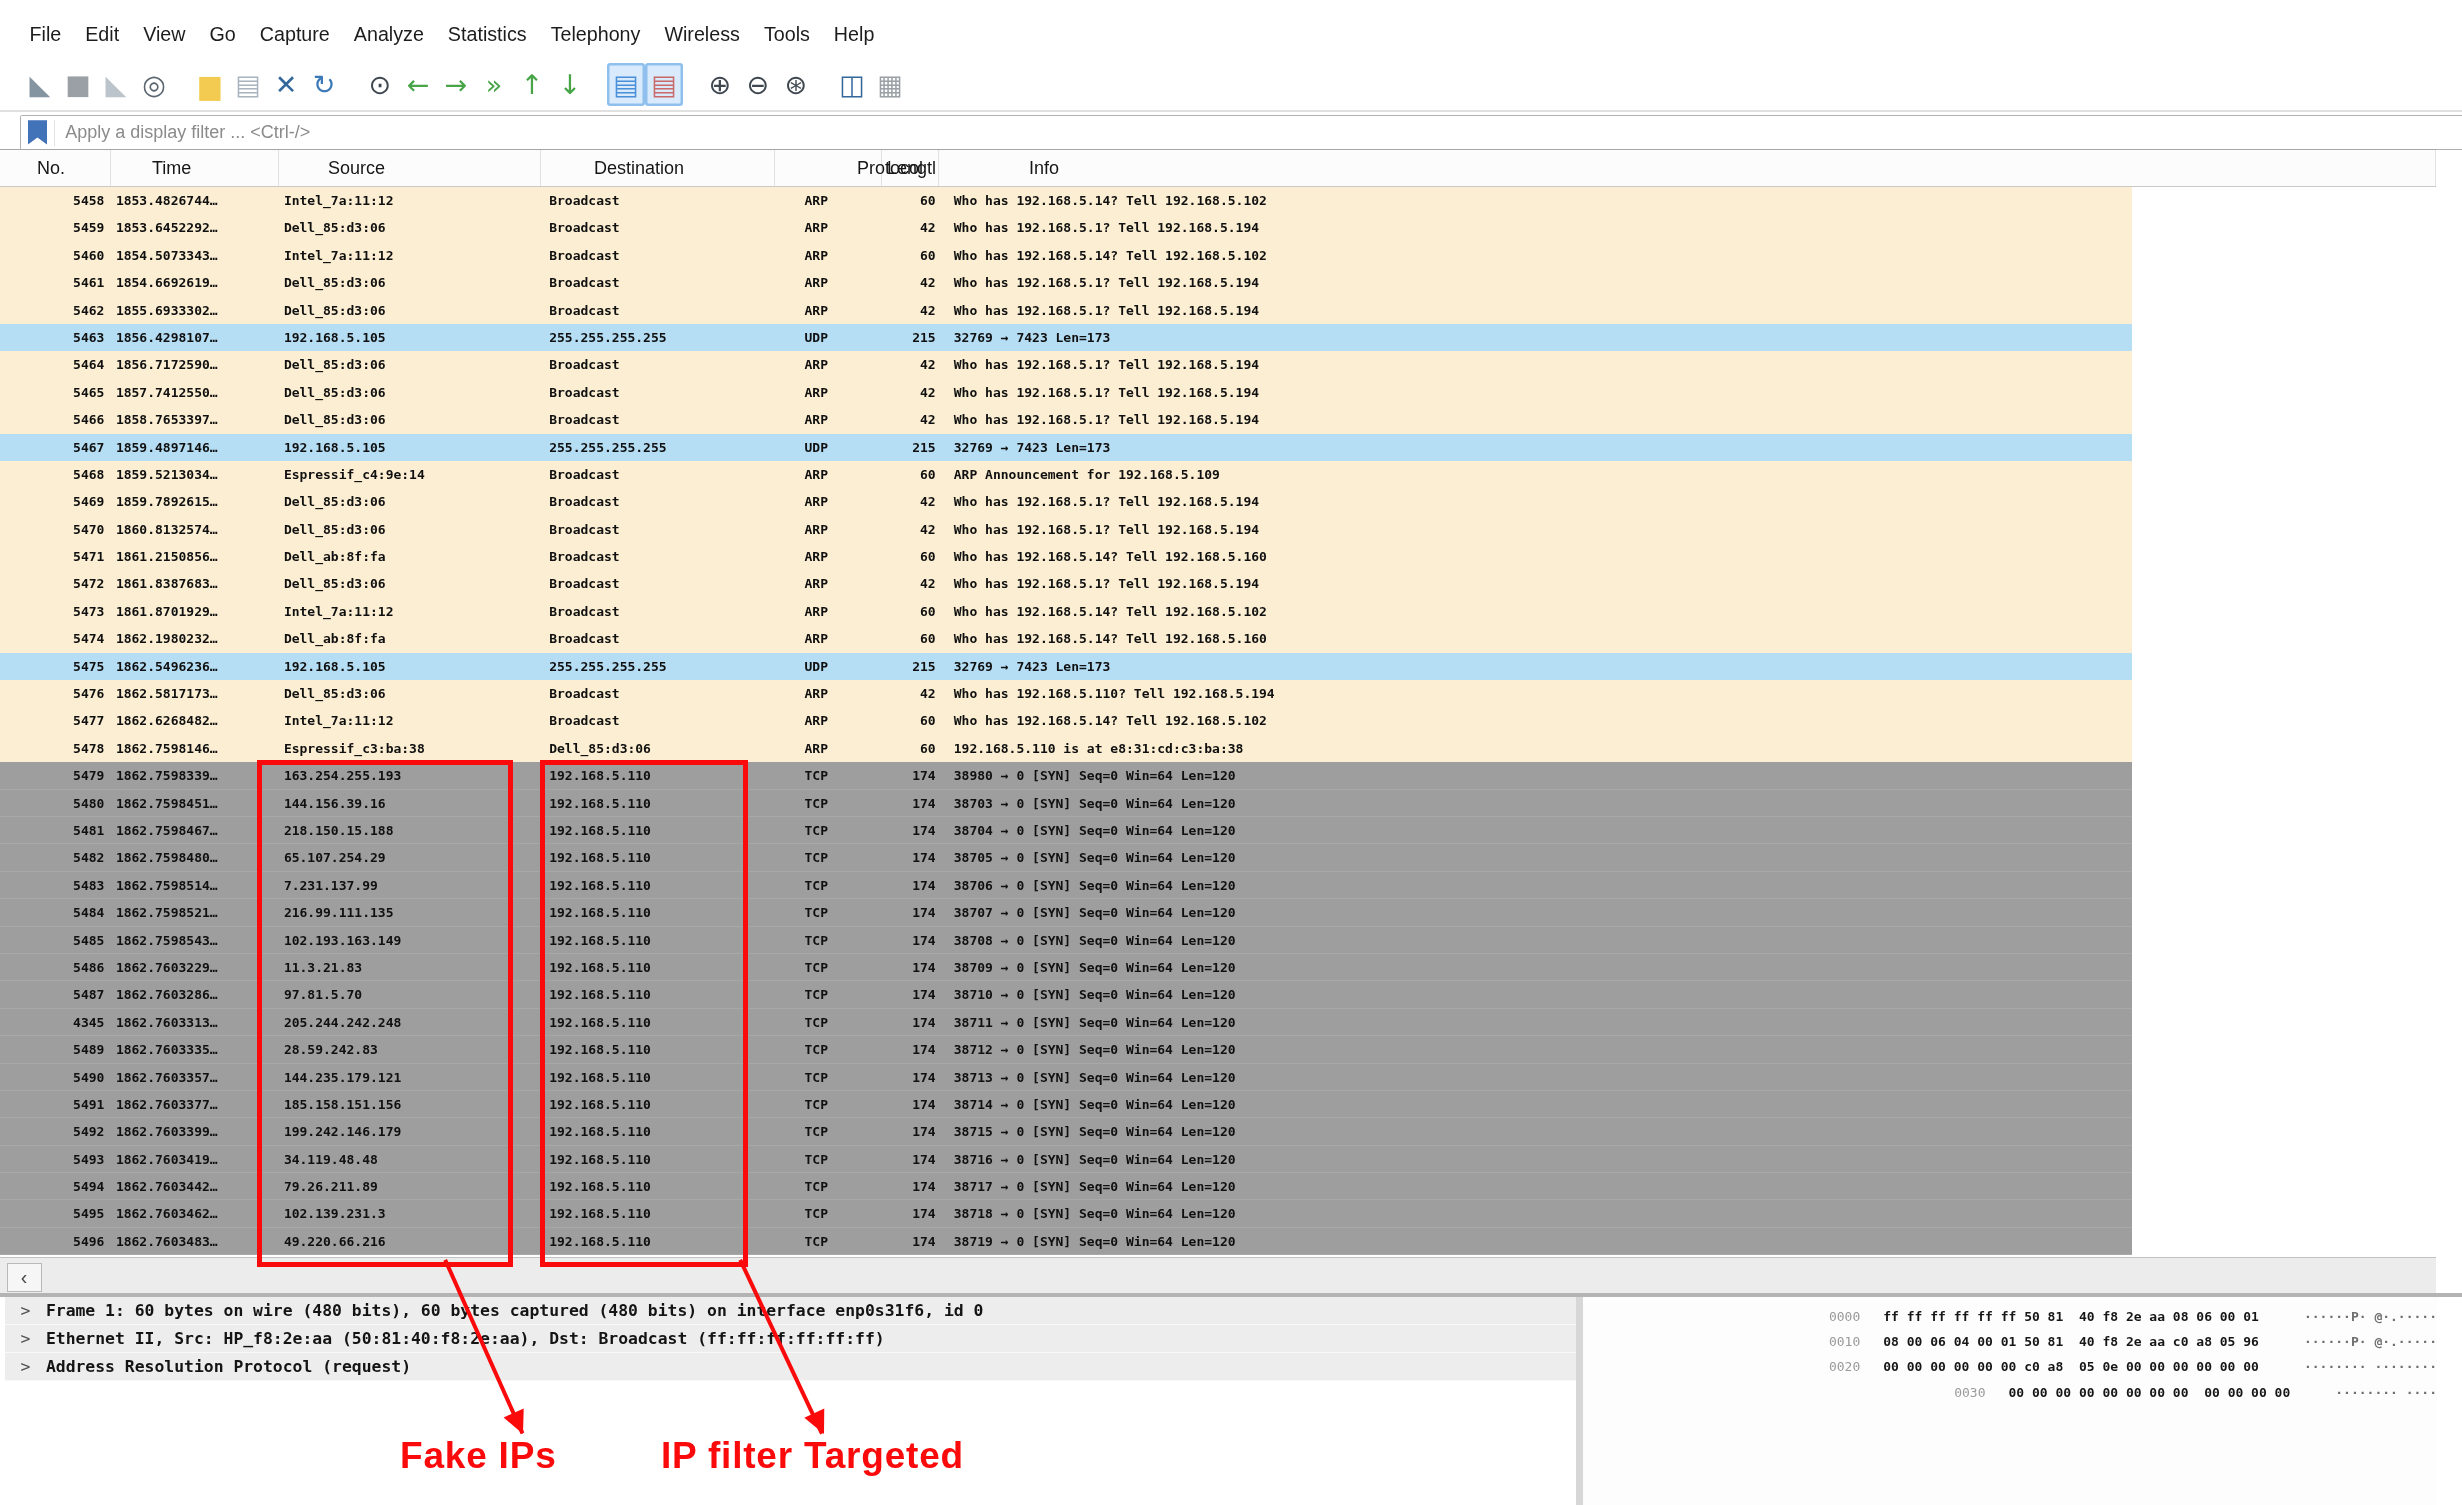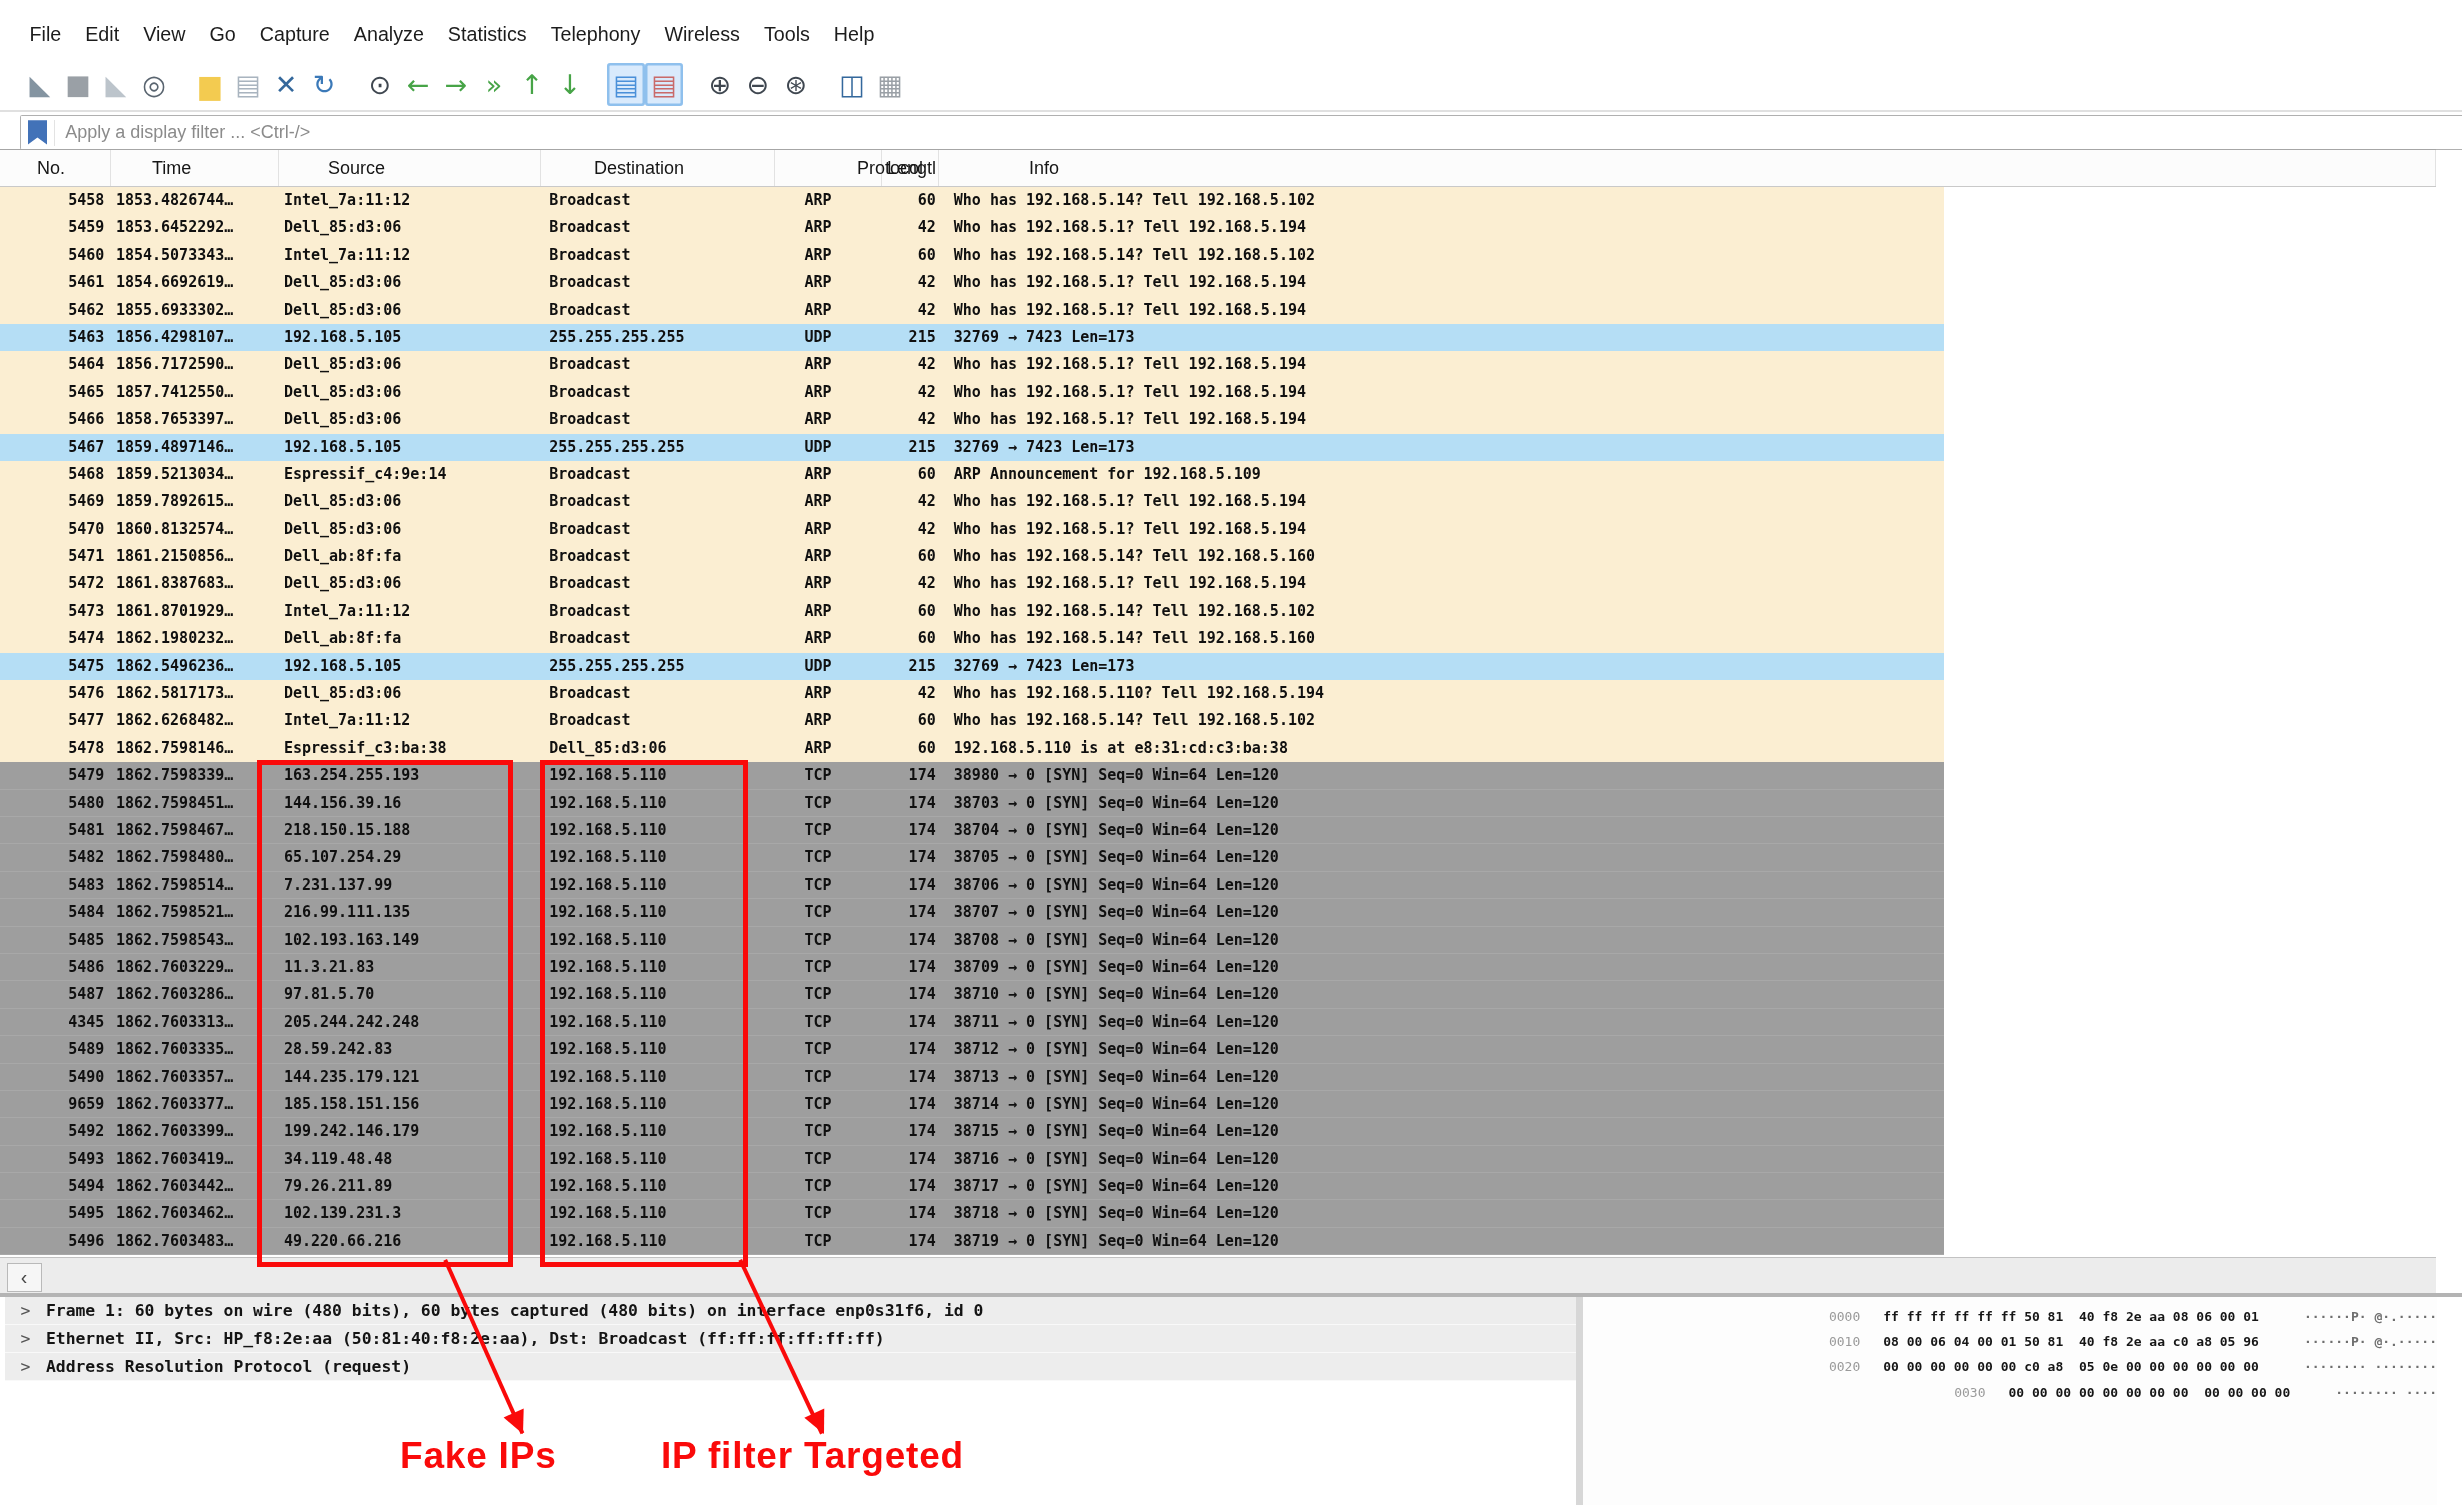--- a/index.html
+++ b/index.html
@@ -23,22 +23,22 @@
   .filter-sep{width:1.6px;height:26px;background:#e3e3e3;margin-left:6.6px;}
   .filter-text{margin-left:9.8px;font-size:18px;color:#8b8b8b;}
   
   .grid{display:grid;grid-template-columns:111px 168px 262px 234px 107px 57px auto;}
   .plheader{position:absolute;top:149px;left:0;width:2436px;height:36px;background:#fcfcfc;
             border-top:1.6px solid #a6a6a6;border-bottom:1.6px solid #c9c9c9;font-size:18px;color:#161616;
             align-items:center;}
   .plheader>div{height:100%;display:flex;align-items:center;border-right:0.8px solid #e2e2e2;}
   .h-no{padding-left:37px;}.h-time{padding-left:41px;}.h-src{padding-left:49px;}
   .h-dst{padding-left:53px;}.h-proto{padding-left:82px;}.h-len{padding-left:4.9px;}.h-info{padding-left:90px;}
-  .rows{position:absolute;top:187px;left:0;width:1944px;
-        font-family:"DejaVu Sans Mono","Liberation Mono",monospace;font-size:15px;font-weight:600;color:#101010;}
+  .rows{position:absolute;top:187px;left:0;width:2132px;
+        font-family:"DejaVu Sans Mono","Liberation Mono",monospace;font-size:13px;font-weight:600;color:#101010;}
   .prow{height:27.4px;line-height:27.4px;white-space:nowrap;}
   .prow.arp{background:#FBEED2;}
   .prow.udp{background:#B5DEF5;}
   .prow.tcp{background:#9E9E9E;box-shadow:inset 0 -0.8px 0 rgba(255,255,255,.15);}
   .c-no{text-align:right;padding-right:6.6px;}
   .c-time{padding-left:4.9px;}
   .c-src{padding-left:4.9px;}
   .c-dst{padding-left:8.2px;}
   .c-proto{padding-left:29.5px;}
   .c-len{text-align:right;padding-right:3.3px;}
@@ -429,21 +429,21 @@
       <div class="prow grid tcp">
         <div class="c-no">5490</div>
         <div class="c-time">1862.7603357…</div>
         <div class="c-src">144.235.179.121</div>
         <div class="c-dst">192.168.5.110</div>
         <div class="c-proto">TCP</div>
         <div class="c-len">174</div>
         <div class="c-info">38713 → 0 [SYN] Seq=0 Win=64 Len=120</div>
       </div>
       <div class="prow grid tcp">
-        <div class="c-no">9659</div>
+        <div class="c-no">5491</div>
         <div class="c-time">1862.7603377…</div>
         <div class="c-src">185.158.151.156</div>
         <div class="c-dst">192.168.5.110</div>
         <div class="c-proto">TCP</div>
         <div class="c-len">174</div>
         <div class="c-info">38714 → 0 [SYN] Seq=0 Win=64 Len=120</div>
       </div>
       <div class="prow grid tcp">
         <div class="c-no">5492</div>
         <div class="c-time">1862.7603399…</div>

